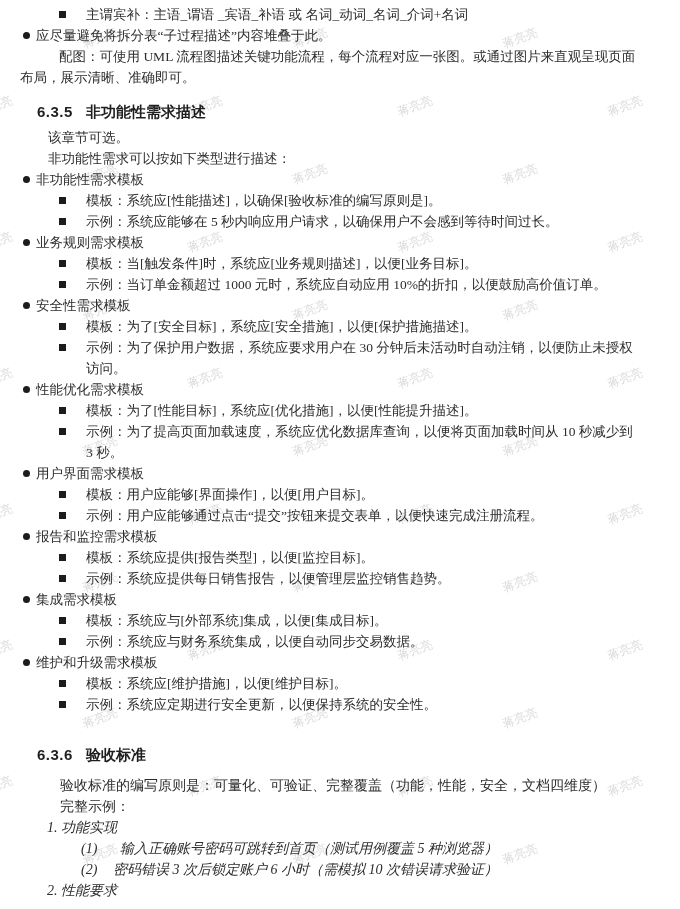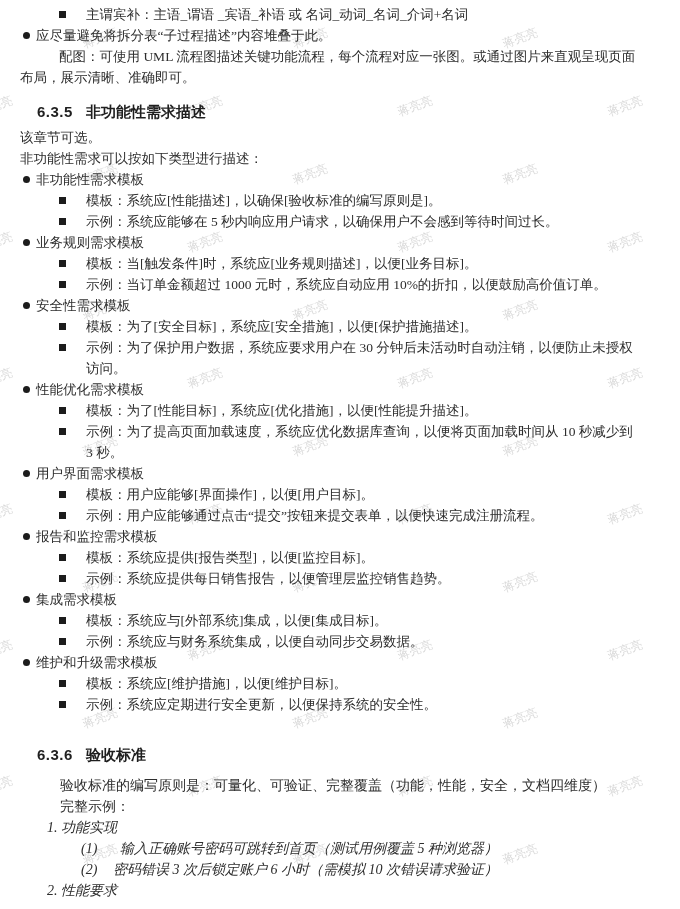--- a/index.html
+++ b/index.html
@@ -39,21 +39,21 @@
   .b-dot {
     position: absolute; left: 23px; top: 7px;
     width: 7px; height: 7px; border-radius: 50%; background: #1c1c1c;
   }
   .li2 { padding-left: 86px; }
   .b-sq {
     position: absolute; left: 59px; top: 7px;
     width: 7px; height: 7px; background: #1c1c1c;
   }
   .p-ind { padding-left: 20px; text-indent: 39px; }
-  .p-line { padding-left: 20px; }
+  .p-line { padding-left: 48px; }
   .p-ind2 { padding-left: 60px; font-size: 14px; }
   .heading {
     padding-left: 37px;
     font-family: "Liberation Sans", "DejaVu Sans", sans-serif;
     font-weight: bold;
     font-size: 15px;
     line-height: 20px;
     color: #1f1f1f;
   }
   .heading .hnum { margin-right: 13px; letter-spacing: 0.5px; }

